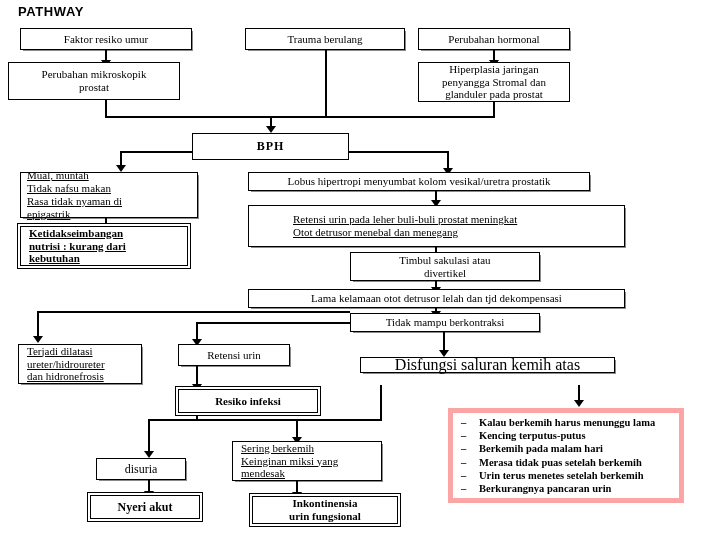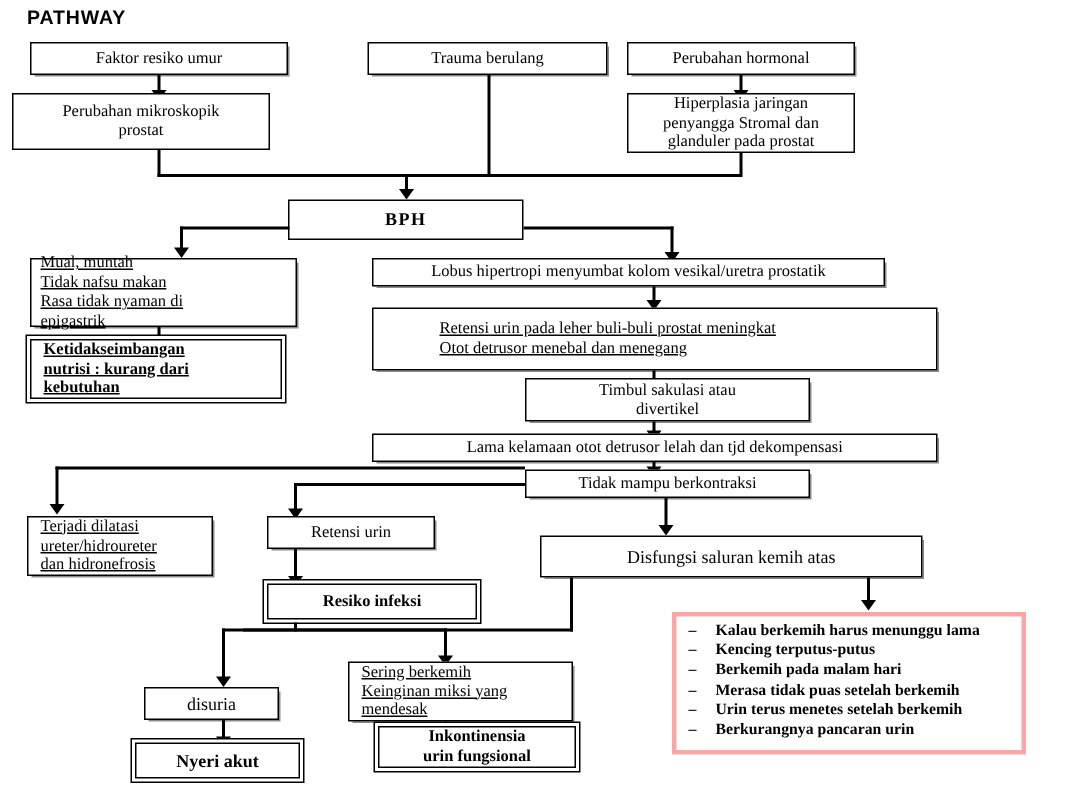--- a/index.html
+++ b/index.html
@@ -57,21 +57,21 @@
     position:absolute;
     width:0;height:0;
     border-left:5px solid transparent;
     border-right:5px solid transparent;
     border-top:7px solid #000000;
   }
   
   .bullets{
     position:absolute;
     box-sizing:border-box;
-    border:3px solid #fca5a5;
+    border:5px solid #fca5a5;
     background:#ffffff;
     font-size:10.5px;
     line-height:1.16;
     padding:4px 6px 16px 4px;
     font-weight:bold;
   }
   .bullets ul{ margin:0; padding:0; list-style:none; }
   .bullets li{
     position:relative;
     padding-left:22px;
@@ -212,21 +212,21 @@
     <span class="ln">dan hidronefrosis</span>
   </div>
 
   <div class="box center shadow" style="left:178px;top:344px;width:112px;height:22px;">
     <span class="ln">Retensi urin</span>
   </div>
 
   <div class="vline" style="left:196px;top:366px;height:22px;"></div>
   <div class="arrow" style="left:192px;top:384px;"></div>
 
-  <div class="box center shadow" style="left:360px;top:357px;width:255px;height:28px;font-size:12px;">
+  <div class="box center shadow" style="left:360px;top:357px;width:255px;height:16px;font-size:16px;">
     <span class="ln">Disfungsi saluran kemih atas</span>
   </div>
 
   <div class="vline" style="left:578px;top:385px;height:18px;"></div>
   <div class="arrow" style="left:574px;top:400px;"></div>
 
   <div class="vline" style="left:380px;top:385px;height:36px;"></div>
   <div class="hline" style="left:162px;top:419px;width:220px;"></div>
 
   <div class="box center dbl" style="left:178px;top:389px;width:140px;height:24px;">
@@ -255,21 +255,21 @@
 
   <div class="box left shadow" style="left:232px;top:441px;width:150px;height:40px;padding-left:8px;">
     <span class="ln">Sering berkemih</span>
     <span class="ln">Keinginan miksi yang</span>
     <span class="ln">mendesak</span>
   </div>
 
   <div class="vline" style="left:296px;top:481px;height:14px;"></div>
   <div class="arrow" style="left:292px;top:492px;"></div>
 
-  <div class="box center dbl" style="left:252px;top:484px;width:132px;height:28px;">
+  <div class="box center dbl" style="left:252px;top:496px;width:146px;height:28px;">
     <span class="ln">Inkontinensia</span>
     <span class="ln">urin fungsional</span>
   </div>
 
   <div class="bullets" style="left:448px;top:408px;width:236px;height:95px;">
     <ul>
       <li>Kalau berkemih harus menunggu lama</li>
       <li>Kencing terputus-putus</li>
       <li>Berkemih pada malam hari</li>
       <li>Merasa tidak puas setelah berkemih</li>

